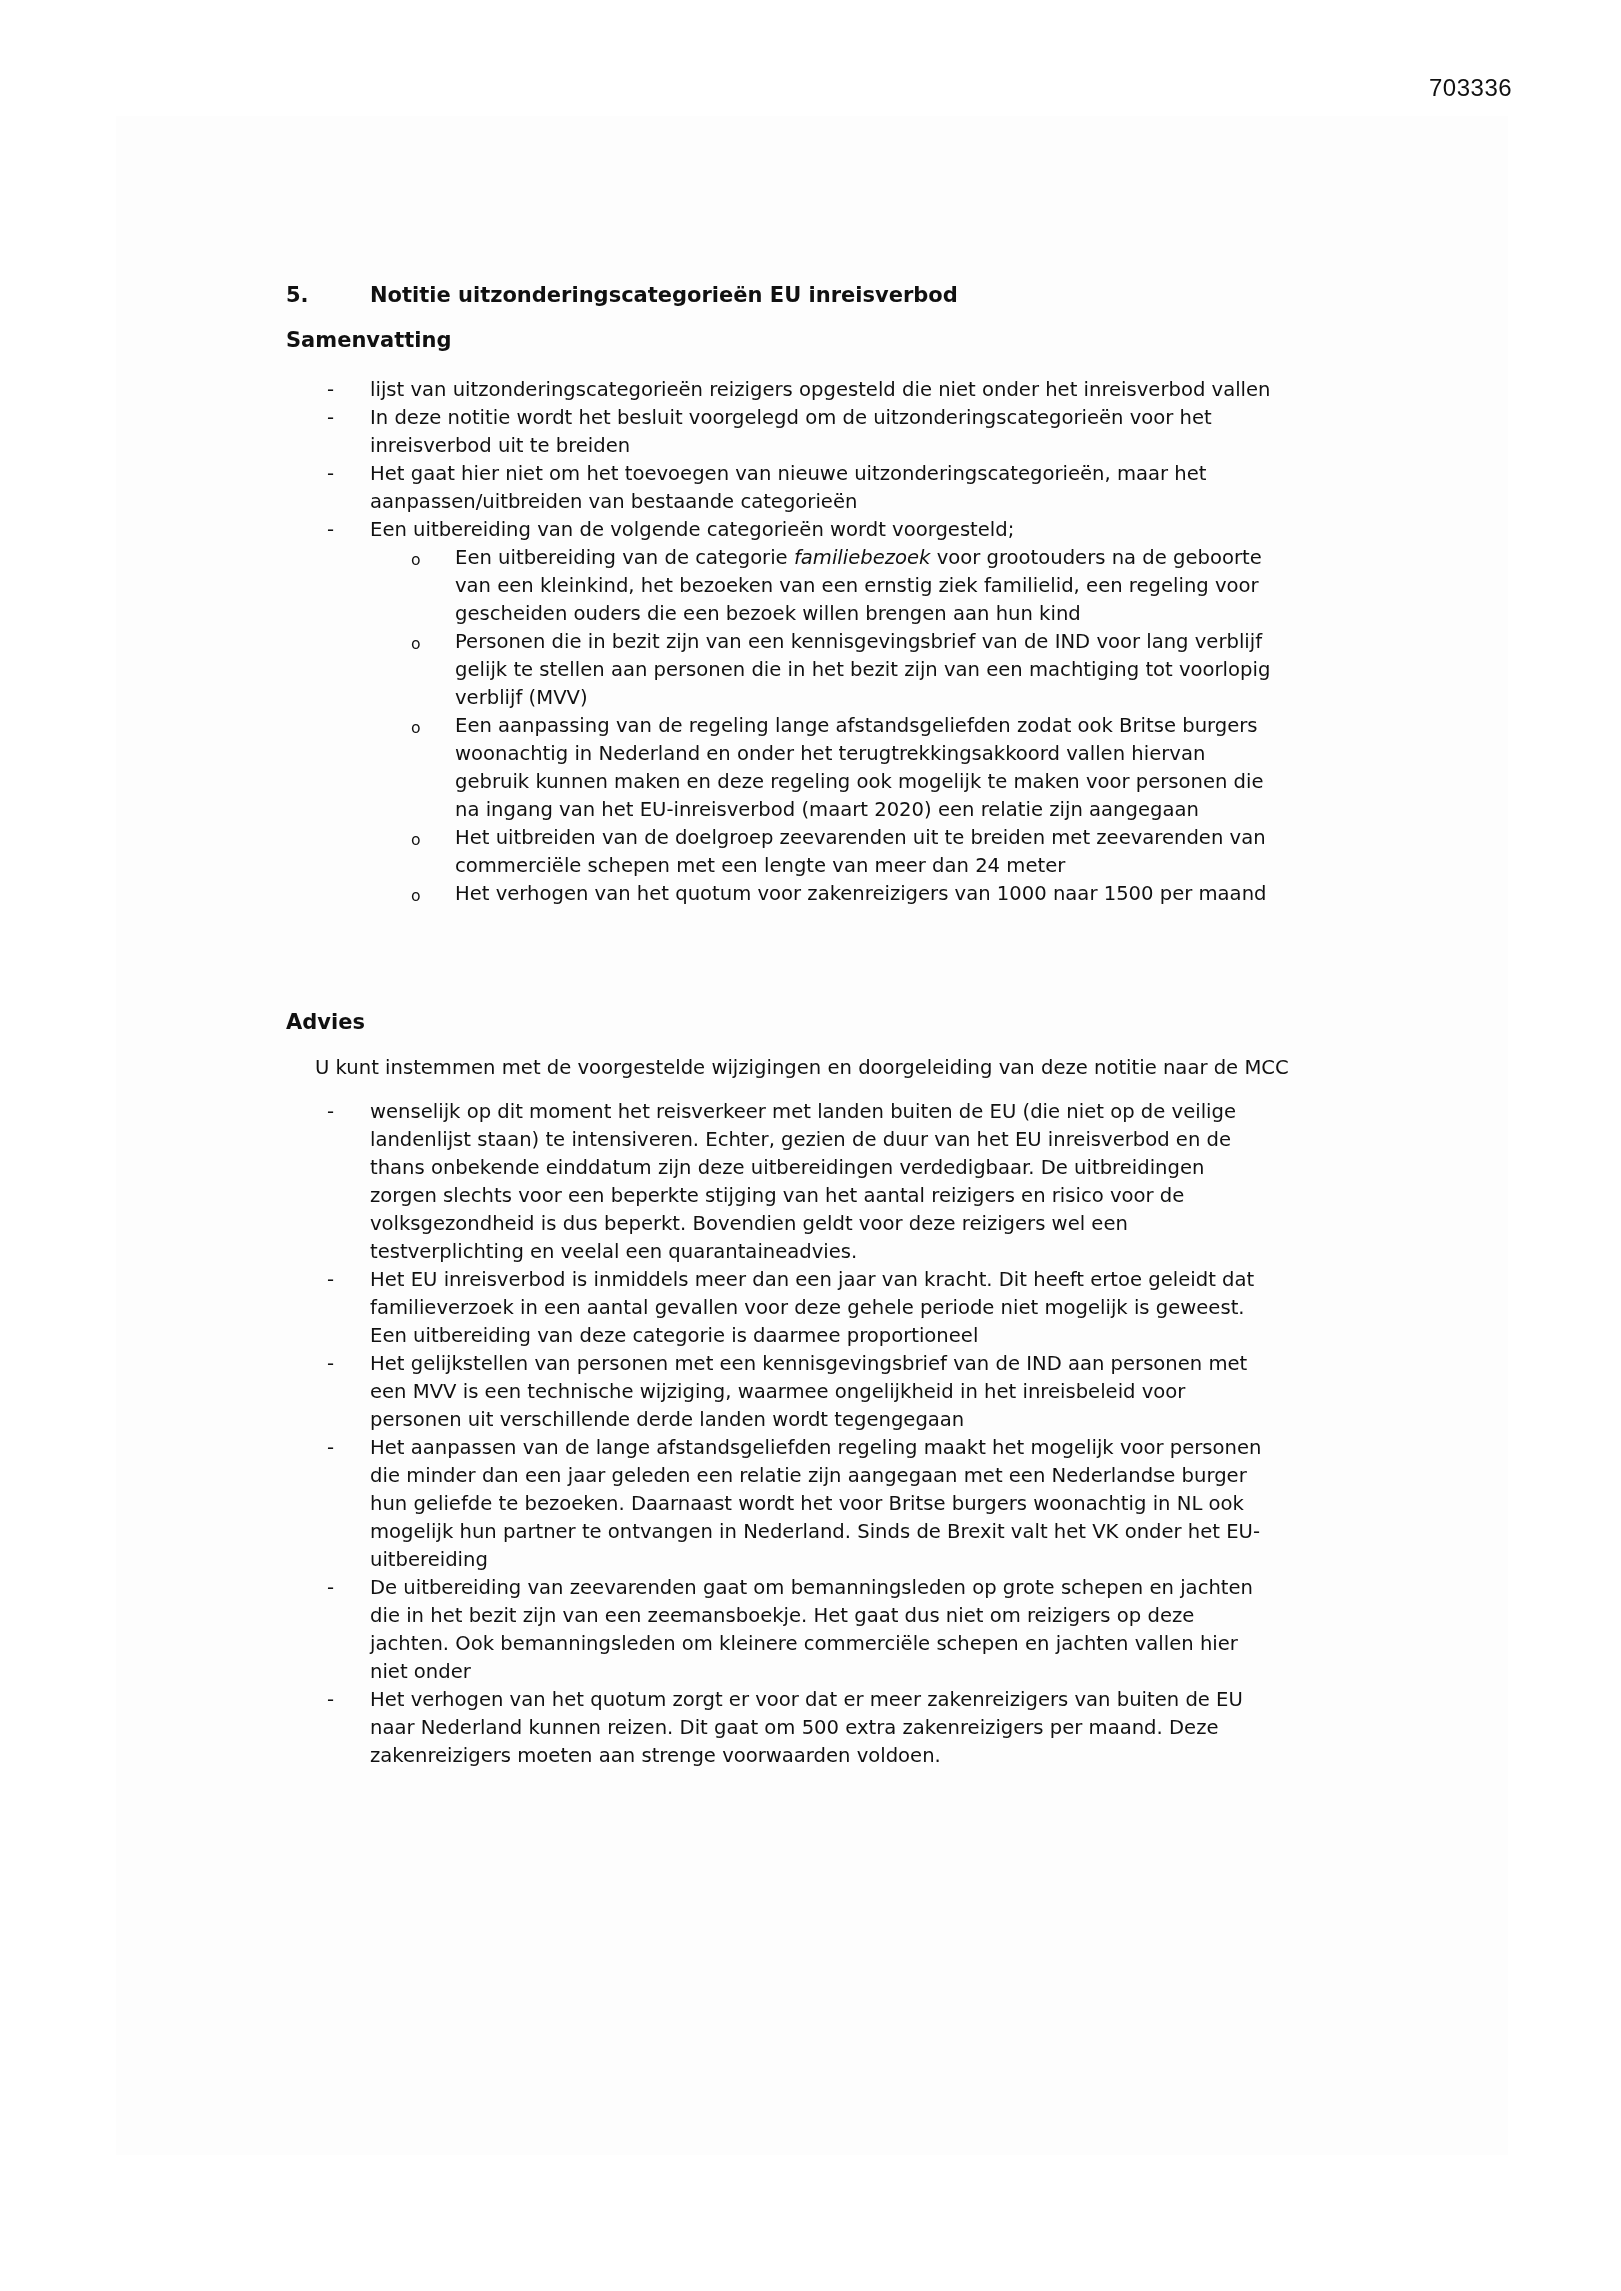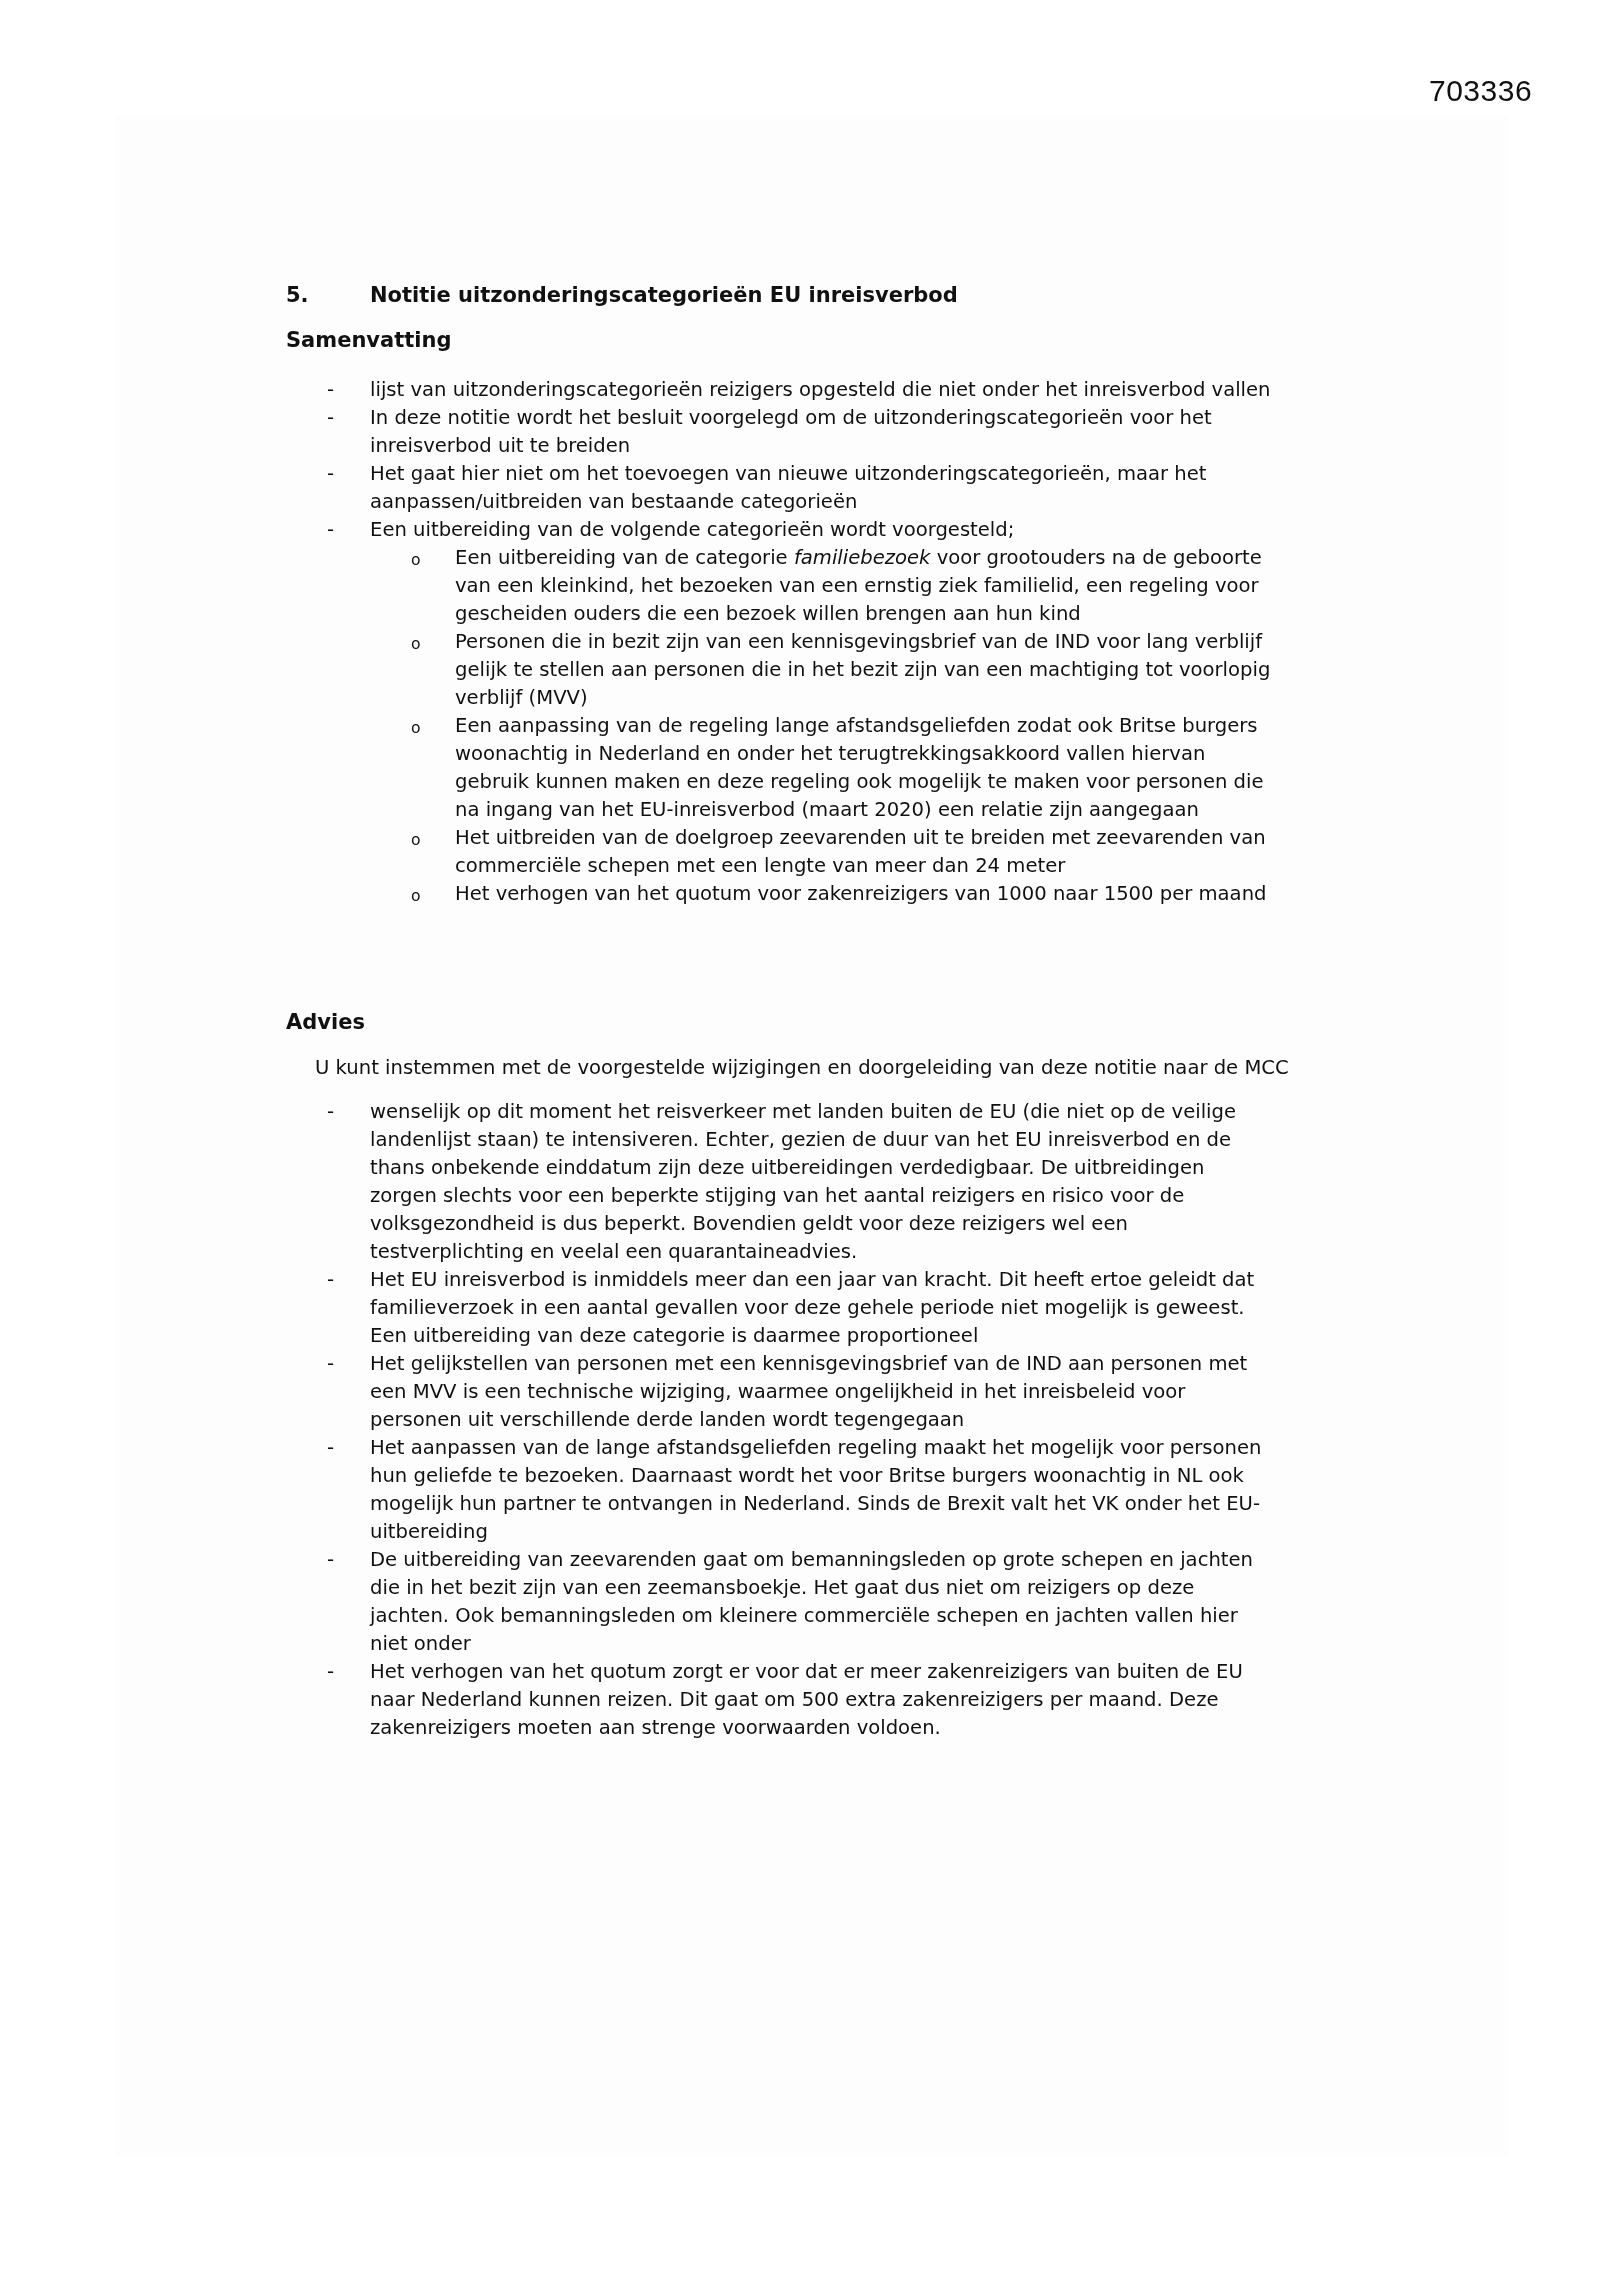--- a/index.html
+++ b/index.html
@@ -6,21 +6,21 @@
   body {
     width: 1621px; height: 2292px; background: #ffffff; position: relative; overflow: hidden;
     font-family: "DejaVu Sans", sans-serif; color: #111;
   }
   .page-tint {
     position: absolute; left: 116px; top: 116px; width: 1392px; height: 2039px;
     background: #fdfdfd;
   }
   .doc-number {
     position: absolute; left: 1429px; top: 74px;
-    font-family: "Liberation Sans", sans-serif; font-size: 30px; color: #111; letter-spacing: 0.5px;
+    font-family: "Liberation Sans", sans-serif; font-size: 24px; color: #111; letter-spacing: 0.5px;
   }
   .content { position: absolute; left: 286px; top: 0; width: 1078px; }
   .h-section {
     position: absolute; top: 283px; left: 0; font-weight: bold; font-size: 21px; white-space: nowrap;
   }
   .h-section .num { display: inline-block; width: 84px; }
   .h-sub { position: absolute; left: 0; font-weight: bold; font-size: 21px; white-space: nowrap; }
   .list { position: absolute; left: 0; margin: 0; padding: 0; list-style: none; }
   .list li { position: relative; font-size: 19.6px; line-height: 28px; padding-left: 84px; }
   .list li .bullet { position: absolute; left: 41px; top: 0; }
@@ -119,20 +119,21 @@
     </li>
     <li>
       <span class="bullet">-</span>
       <span class="line">Het gelijkstellen van personen met een kennisgevingsbrief van de IND aan personen met</span>
       <span class="line">een MVV is een technische wijziging, waarmee ongelijkheid in het inreisbeleid voor</span>
       <span class="line">personen uit verschillende derde landen wordt tegengegaan</span>
     </li>
     <li>
       <span class="bullet">-</span>
       <span class="line">Het aanpassen van de lange afstandsgeliefden regeling maakt het mogelijk voor personen</span>
+      <span class="line">die minder dan een jaar geleden een relatie zijn aangegaan met een Nederlandse burger</span>
       <span class="line">hun geliefde te bezoeken. Daarnaast wordt het voor Britse burgers woonachtig in NL ook</span>
       <span class="line">mogelijk hun partner te ontvangen in Nederland. Sinds de Brexit valt het VK onder het EU-</span>
       <span class="line">uitbereiding</span>
     </li>
     <li>
       <span class="bullet">-</span>
       <span class="line">De uitbereiding van zeevarenden gaat om bemanningsleden op grote schepen en jachten</span>
       <span class="line">die in het bezit zijn van een zeemansboekje. Het gaat dus niet om reizigers op deze</span>
       <span class="line">jachten. Ook bemanningsleden om kleinere commerciële schepen en jachten vallen hier</span>
       <span class="line">niet onder</span>

